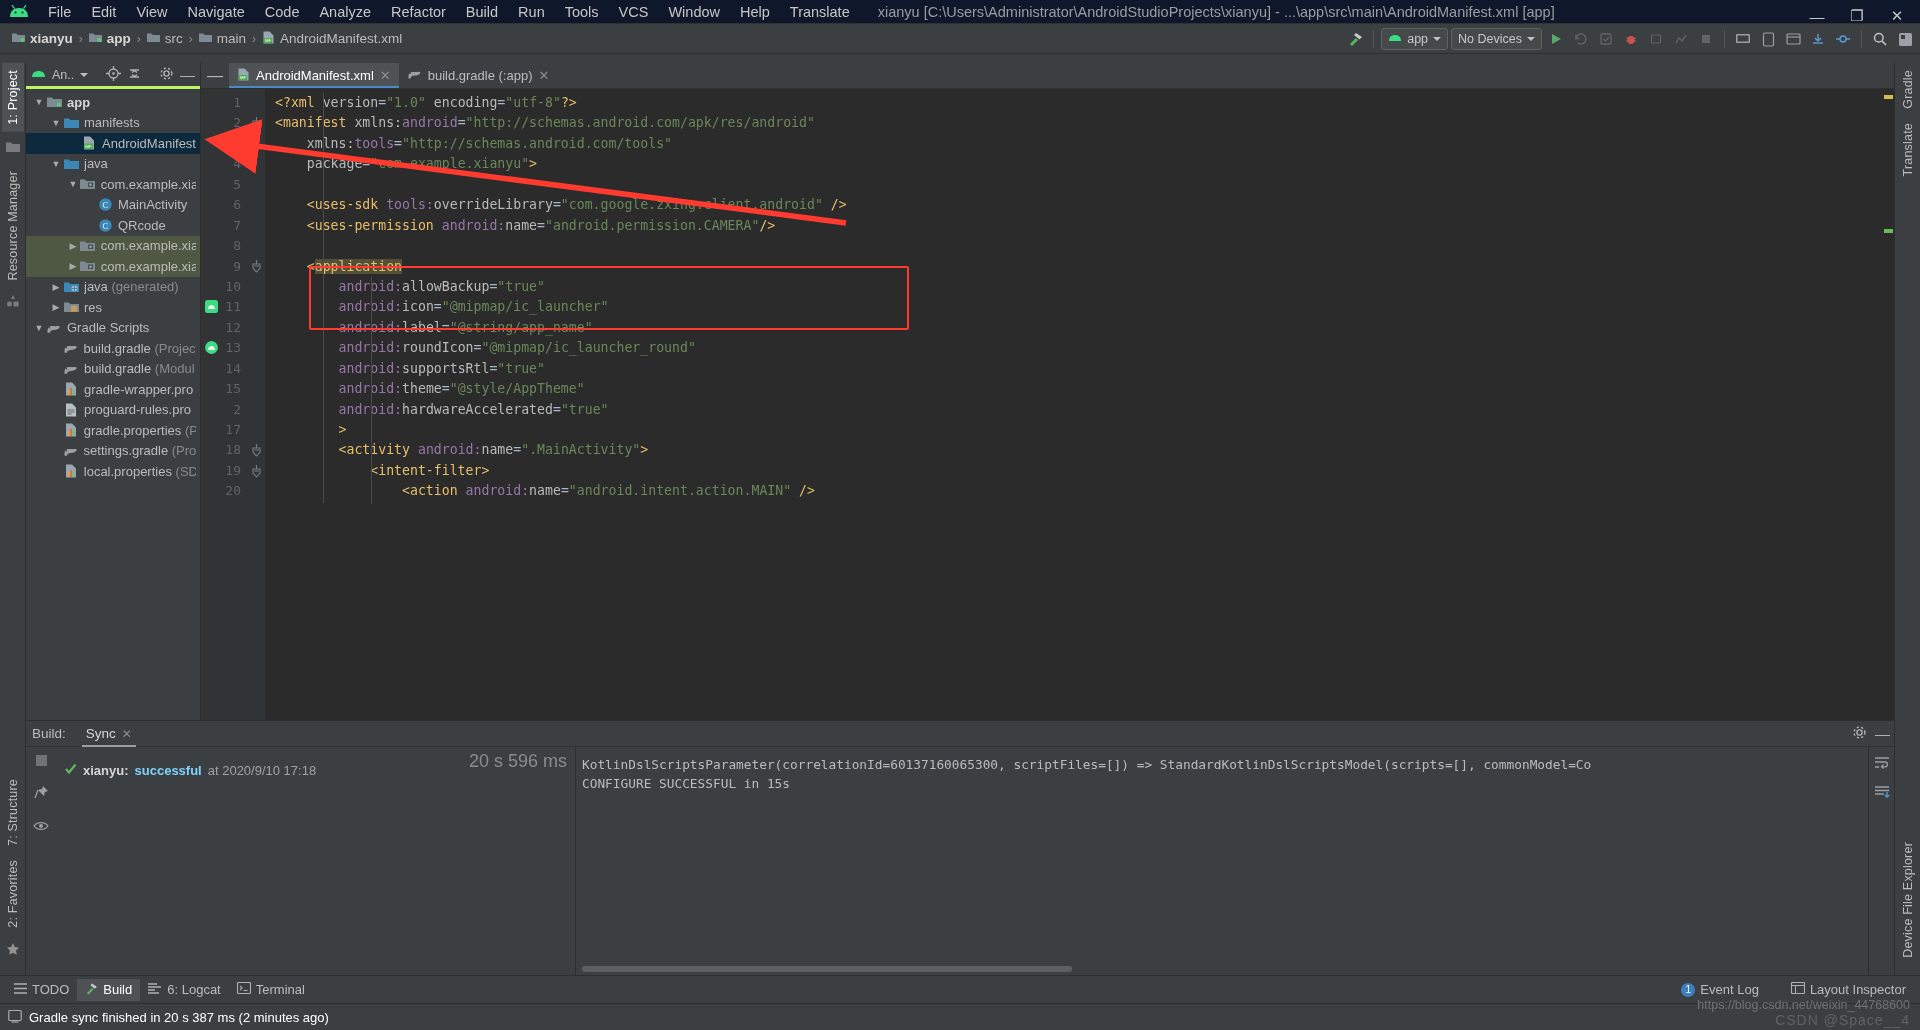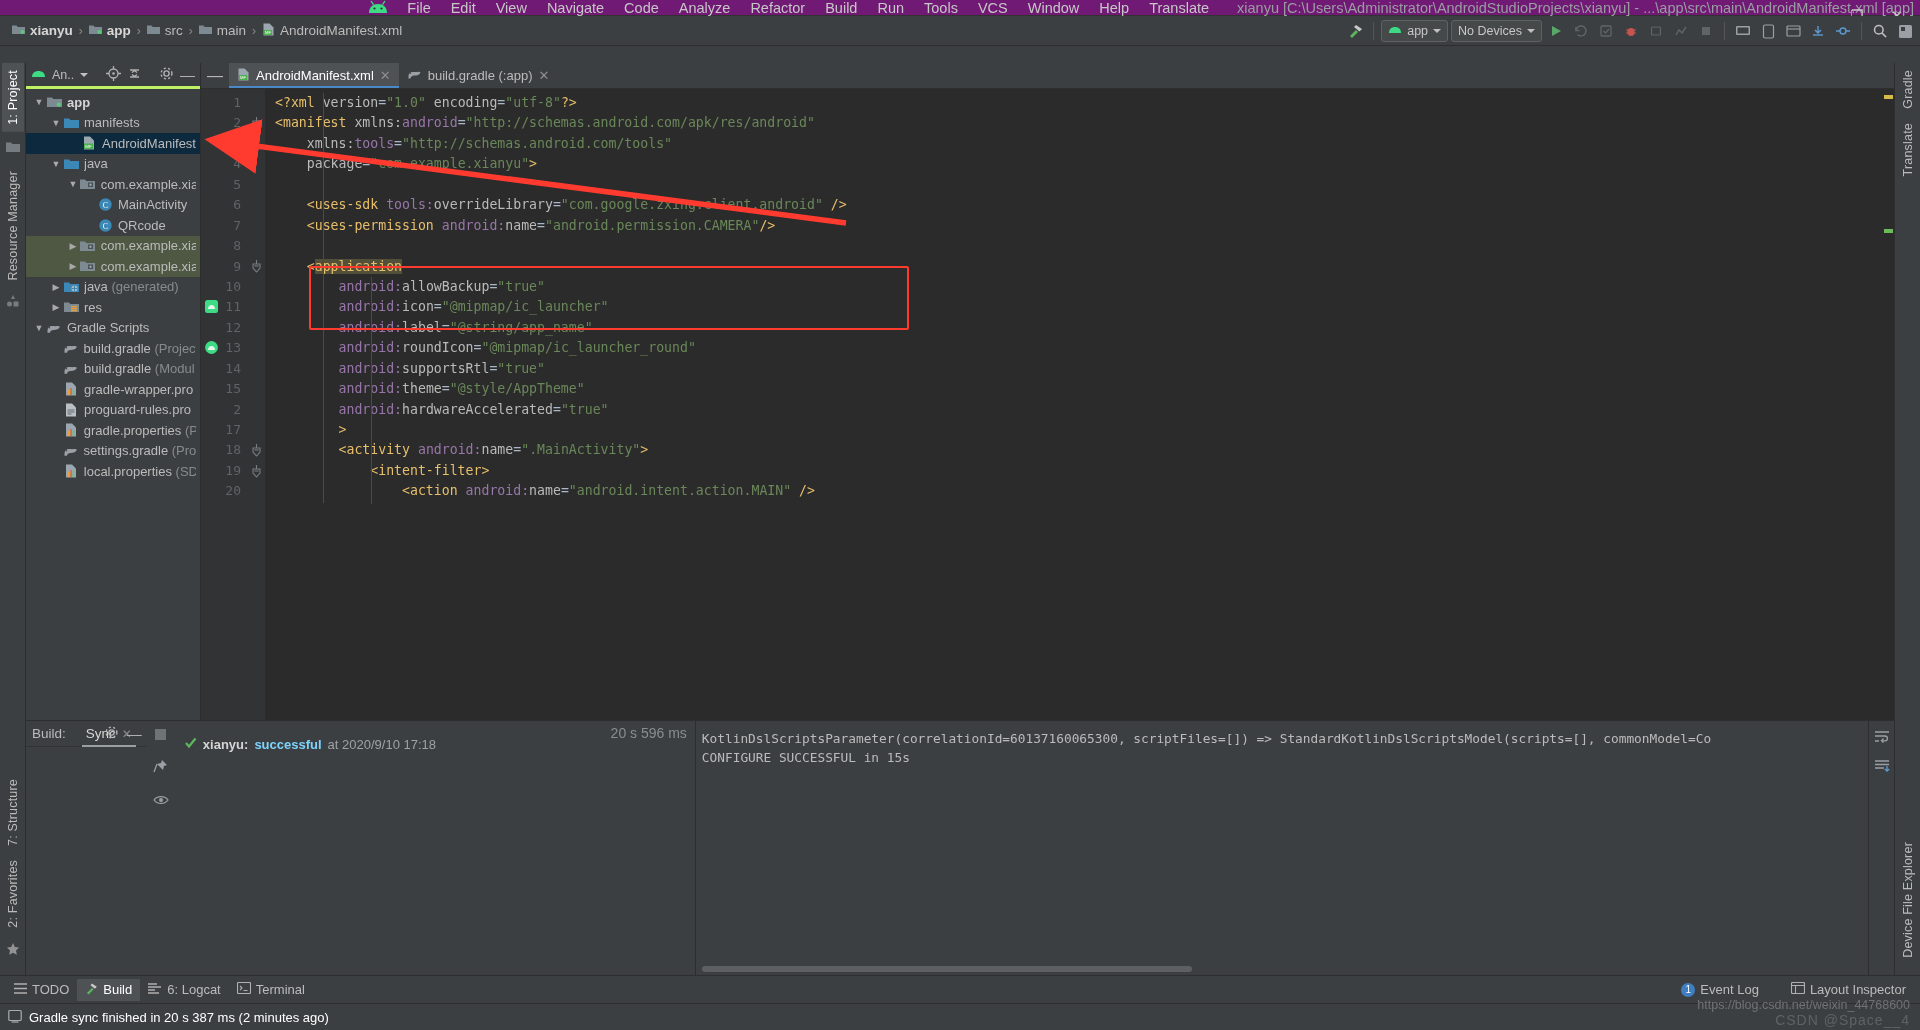--- a/index.html
+++ b/index.html
@@ -7,24 +7,23 @@
     width:1920px; height:1030px;
     background:#3c3f41;
     font-family:"Liberation Sans", sans-serif;
     overflow:hidden;
     -webkit-font-smoothing:antialiased;
   }
   .app { position:relative; width:1920px; height:1030px; }
 
   
   .titlebar{
-    height:16px; background:#701a75; display:flex; align-items:center;
+    height:24px; background:#0f172a; display:flex; align-items:center;
     padding:0 6px; color:#bbbbbb; font-size:14.5px; position:relative;
     border-bottom:1px solid #323232;
-    justify-content:flex-end;
   }
   .android-logo{ width:26px; height:20px; display:flex; align-items:center; justify-content:center; margin-right:6px;}
   .menu-item{ padding:3px 10px; color:#c7c7c7; font-size:14.5px; white-space:nowrap; cursor:default;}
   .win-title{ margin-left:18px; color:#9a9da1; font-size:14.5px; white-space:nowrap; overflow:hidden;}
   .win-btns{ position:absolute; right:4px; top:0; height:32px; display:flex; align-items:center; gap:2px;}
   .win-btn{ width:38px; height:30px; display:flex; align-items:center; justify-content:center; color:#c7c7c7; font-size:15px;}
 
   
   .navbar{
     height:30px; background:#3c3f41; display:flex; align-items:center;
@@ -141,37 +140,37 @@
   .bottabs{
     height:27px; background:#3c3f41; display:flex; align-items:stretch; border-top:1px solid #2e2e2e;
   }
   .btab{ display:flex; align-items:center; padding:0 14px; font-size:13.5px; color:#bbbbbb; position:relative;}
   .btab.active{ color:#ffffff;}
   .btab.active::after{ content:""; position:absolute; left:8px; right:8px; bottom:0; height:2.5px; background:#4a88c7;}
 
   
   .buildwin{
     position:absolute; left:26px; right:26px; bottom:55px; height:255px;
-    background:#3c3f41; border-top:1px solid #2e2e2e; display:flex; 
+    background:#3c3f41; border-top:1px solid #2e2e2e; display:flex; flex-direction:column;
   }
   .buildhead{
     height:26px; display:flex; align-items:center; padding:0 6px; gap:4px;
     font-size:13.5px; color:#bbbbbb; position:relative; border-bottom:1px solid #323232;
   }
   .bw-label{ color:#bbbbbb; margin-right:8px;}
   .bw-tab{ position:relative; display:flex; align-items:center; gap:6px; padding:3px 8px; color:#d6d6d6;}
   .bw-tab.active::after{ content:""; position:absolute; left:4px; right:4px; bottom:-3px; height:2.5px; background:#9a9da1;}
   .bw-right{ position:absolute; right:4px; display:flex; align-items:center; gap:8px;}
   .buildbody{ flex:1; display:flex; min-height:0;}
   .bw-strip{ width:30px; background:#3c3f41; display:flex; flex-direction:column; align-items:center; padding-top:6px; gap:14px;}
   .bw-tree{
     width:520px; background:#3c3f41; border-right:1px solid #2e2e2e; position:relative; font-size:13px; color:#bbbbbb;
   }
   .bw-node{ display:flex; align-items:center; gap:6px; height:22px; padding-left:8px; font-size:13px;}
-  .bw-time{ position:absolute; right:8px; top:4px; color:#8a8d8f; font-size:14px;}
+  .bw-time{ position:absolute; right:8px; top:4px; color:#8a8d8f; font-size:18px;}
   .bw-console{
     flex:1; background:#3c3f41; position:relative; overflow:hidden; padding:8px 0 0 6px;
   }
   .con-line{
     font-family:"DejaVu Sans Mono", monospace; font-size:12.8px; color:#bbbbbb; white-space:pre; line-height:19px;
   }
   .con-scroll{ position:absolute; left:6px; bottom:3px; width:490px; height:6px; background:#5c6061; border-radius:3px;}
   .bw-rstrip{ width:26px; background:#3c3f41; border-left:1px solid #2e2e2e; display:flex; flex-direction:column; align-items:center; padding-top:8px; gap:12px;}
 
   

